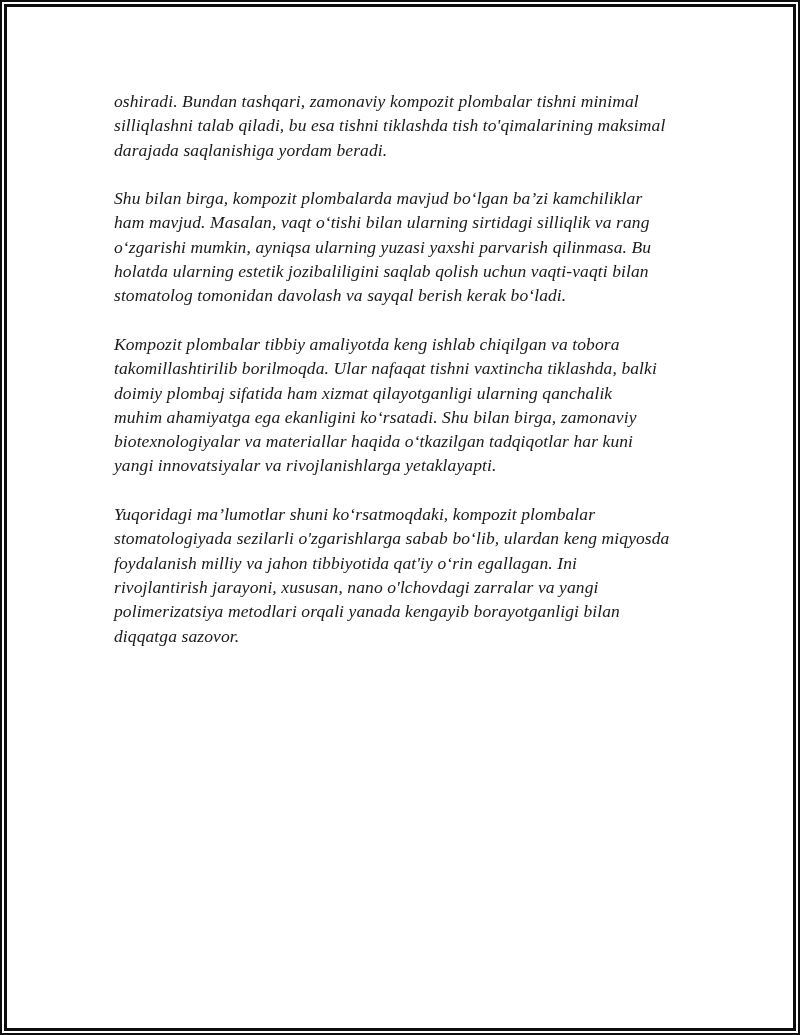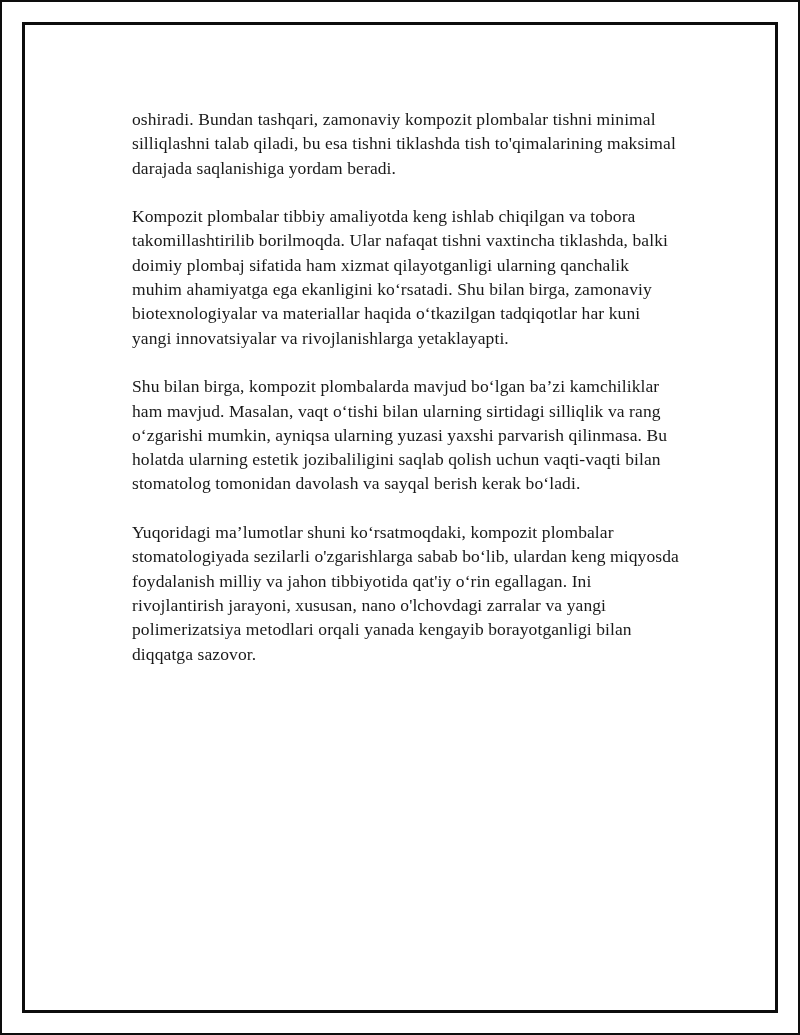--- a/index.html
+++ b/index.html
@@ -11,22 +11,23 @@
     width: 800px;
     height: 1035px;
     position: relative;
     overflow: hidden;
   }
   .frame-outer {
     position: absolute;
     inset: 0;
     box-sizing: border-box;
     border: 2px solid #0d0d0d;
-    padding: 20px;
+    padding: 2px;
     background: #ffffff;
+    font-style: italic;
   }
   .frame-inner {
     box-sizing: border-box;
     width: 100%;
     height: 100%;
     border: 3px solid #0d0d0d;
     background: #ffffff;
     overflow: hidden;
   }
   .page-content {
@@ -47,31 +48,31 @@
 </style>
 </head>
 <body>
 
 <div class="frame-outer">
   <div class="frame-inner">
     <main class="page-content">
       <p class="para">oshiradi. Bundan tashqari, zamonaviy kompozit plombalar tishni minimal
 silliqlashni talab qiladi, bu esa tishni tiklashda tish to'qimalarining maksimal
 darajada saqlanishiga yordam beradi.</p>
+      <p class="para">Shu bilan birga, kompozit plombalarda mavjud bo‘lgan ba’zi kamchiliklar
+ham mavjud. Masalan, vaqt o‘tishi bilan ularning sirtidagi silliqlik va rang
+o‘zgarishi mumkin, ayniqsa ularning yuzasi yaxshi parvarish qilinmasa. Bu
+holatda ularning estetik jozibaliligini saqlab qolish uchun vaqti-vaqti bilan
+stomatolog tomonidan davolash va sayqal berish kerak bo‘ladi.</p>
       <p class="para">Kompozit plombalar tibbiy amaliyotda keng ishlab chiqilgan va tobora
 takomillashtirilib borilmoqda. Ular nafaqat tishni vaxtincha tiklashda, balki
 doimiy plombaj sifatida ham xizmat qilayotganligi ularning qanchalik
 muhim ahamiyatga ega ekanligini ko‘rsatadi. Shu bilan birga, zamonaviy
 biotexnologiyalar va materiallar haqida o‘tkazilgan tadqiqotlar har kuni
 yangi innovatsiyalar va rivojlanishlarga yetaklayapti.</p>
-      <p class="para">Shu bilan birga, kompozit plombalarda mavjud bo‘lgan ba’zi kamchiliklar
-ham mavjud. Masalan, vaqt o‘tishi bilan ularning sirtidagi silliqlik va rang
-o‘zgarishi mumkin, ayniqsa ularning yuzasi yaxshi parvarish qilinmasa. Bu
-holatda ularning estetik jozibaliligini saqlab qolish uchun vaqti-vaqti bilan
-stomatolog tomonidan davolash va sayqal berish kerak bo‘ladi.</p>
       <p class="para">Yuqoridagi ma’lumotlar shuni ko‘rsatmoqdaki, kompozit plombalar
 stomatologiyada sezilarli o'zgarishlarga sabab bo‘lib, ulardan keng miqyosda
 foydalanish milliy va jahon tibbiyotida qat'iy o‘rin egallagan. Ini
 rivojlantirish jarayoni, xususan, nano o'lchovdagi zarralar va yangi
 polimerizatsiya metodlari orqali yanada kengayib borayotganligi bilan
 diqqatga sazovor.</p>
     </main>
   </div>
 </div>
 

